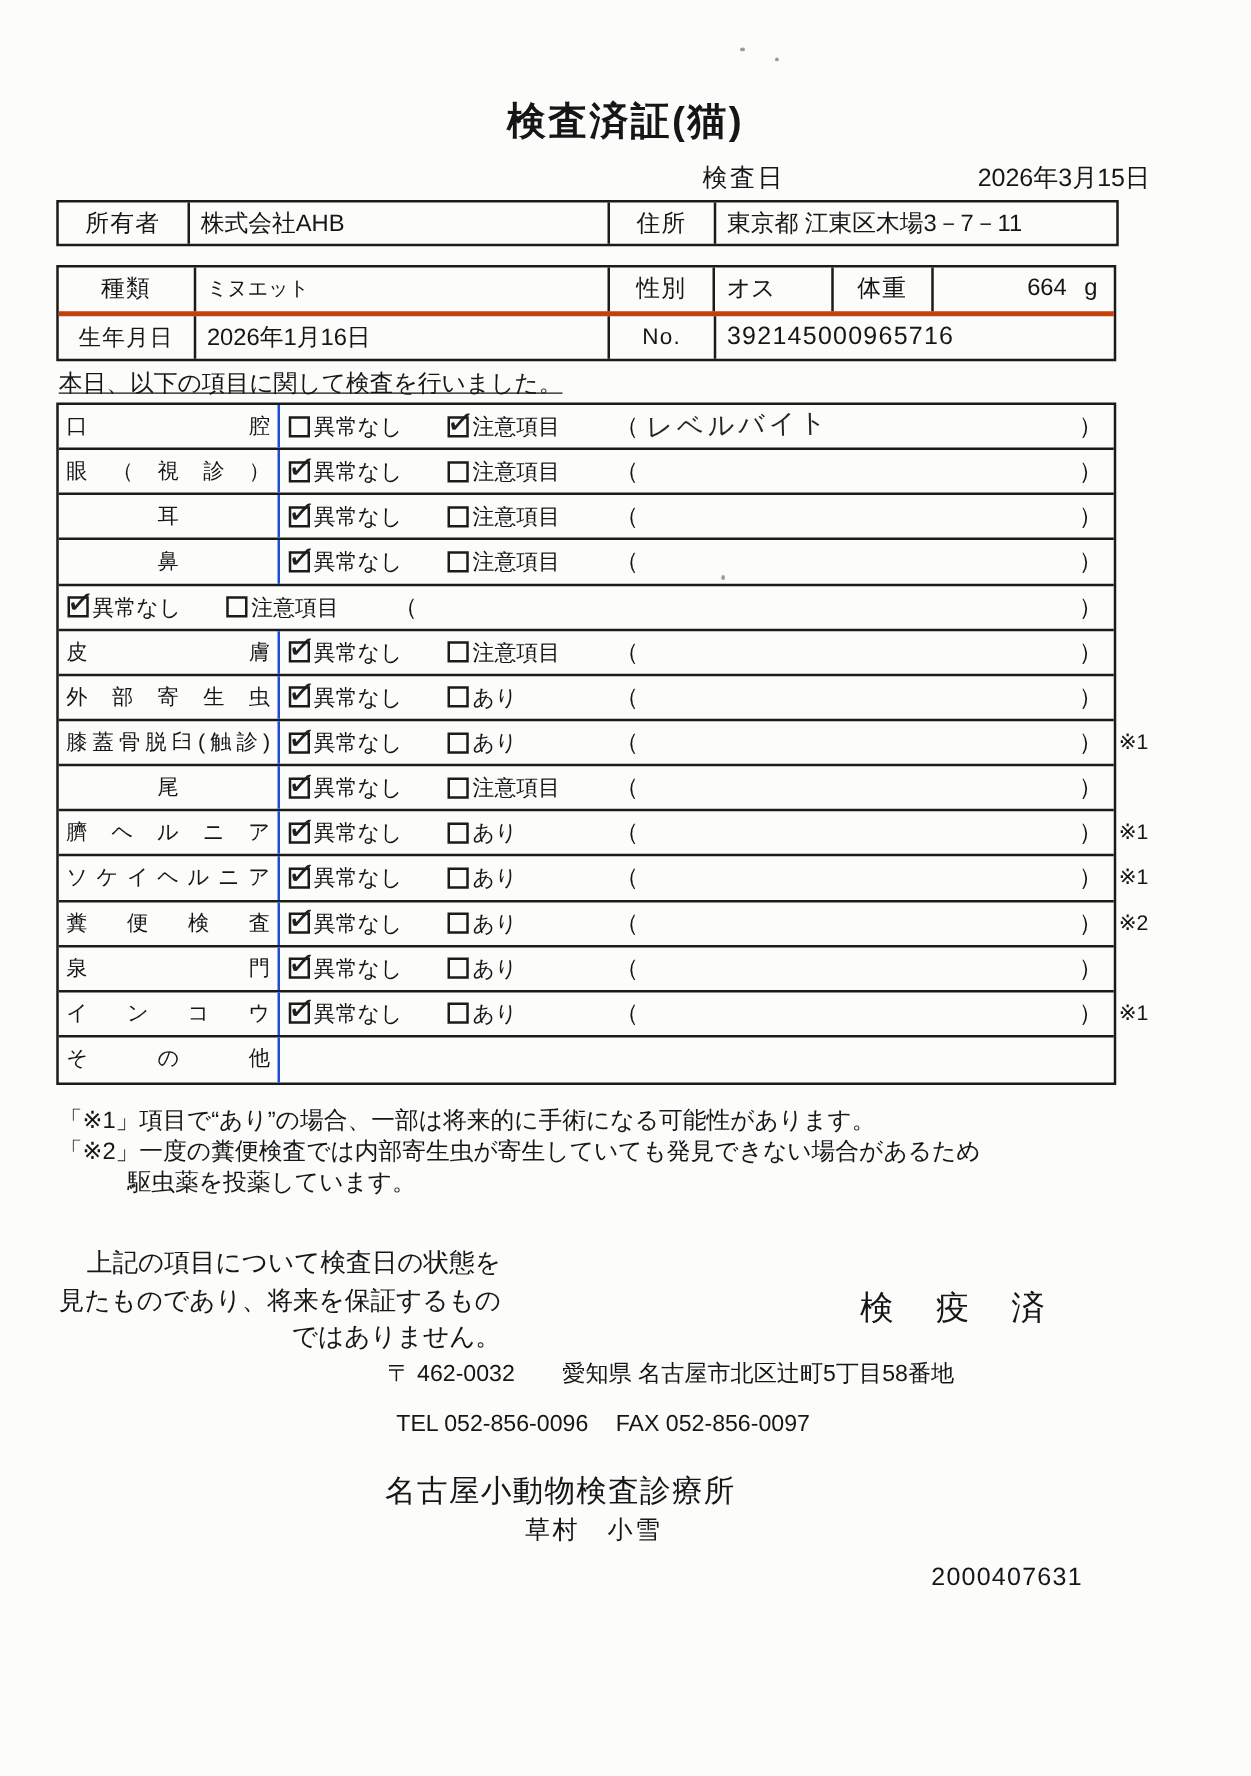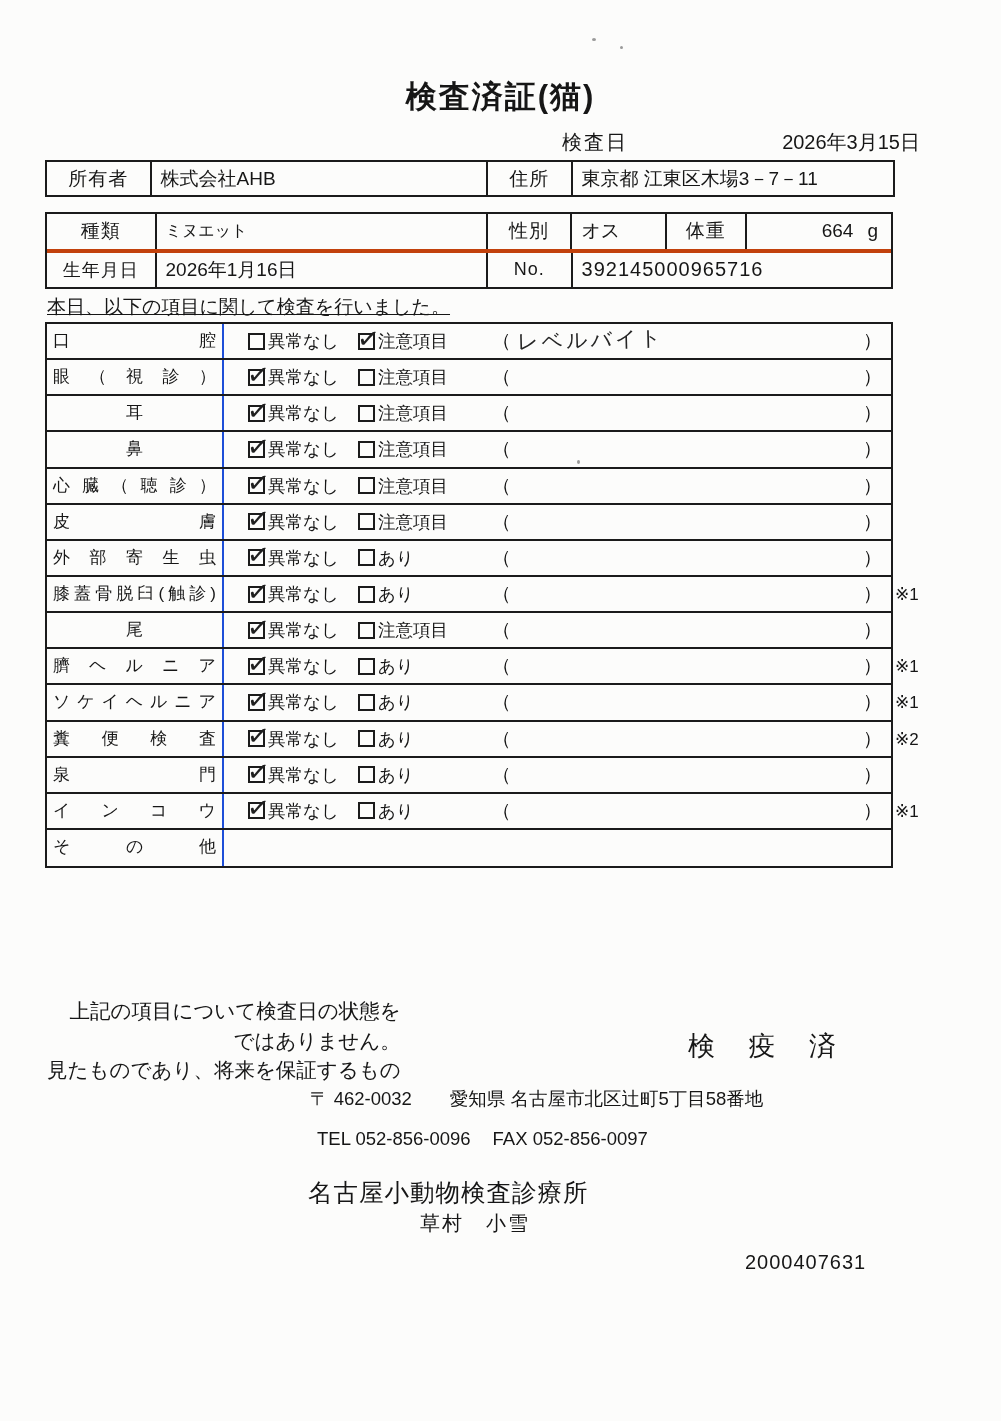--- a/index.html
+++ b/index.html
@@ -45,21 +45,21 @@
   .irow{ position:relative; display:flex; height:36.15px; box-sizing:border-box; border-bottom:2px solid #1b1b1b;}
   .irow:last-child{ border-bottom:none; }
   .ilabel{
     width:177px; box-sizing:border-box; border-right:2px solid #1d4ed8;
     padding:0 6px; font-size:17px; line-height:33px;
     text-align:justify; text-align-last:justify; white-space:nowrap; overflow:hidden;
   }
   .ilabel.center{ text-align:center; text-align-last:center; }
   .icontent{ position:relative; flex:1; font-size:17.5px; }
   .cb{ position:absolute; top:50%; transform:translateY(-50%); display:flex; align-items:center; white-space:nowrap;}
-  .cb1{ left:24px;align-items:center; } .cb2{ left:134px; }
+  .cb1{ left:7px;align-items:center; } .cb2{ left:134px; }
   .cbox{ position:relative; width:13px; height:13px; border:2px solid #1b1b1b; margin-right:3px; flex:0 0 auto;}
   .cb.checked .cbox::after{
     content:"✓"; position:absolute; left:-3px; bottom:-4px;
     font-size:27px; line-height:1; color:#1f1f1f;
     transform:rotate(7deg); font-family:"DejaVu Sans",sans-serif;
   }
   .po{ position:absolute; left:268px; top:50%; transform:translateY(-50%); font-size:19px;}
   .pc{ position:absolute; right:9px; top:50%; transform:translateY(-50%); font-size:19px;}
   .pv{
     position:absolute; left:293px; top:50%; transform:translateY(-54%) rotate(-1.5deg);
@@ -193,21 +193,20 @@
             <span class="cbox"></span>
             <span>注意項目</span>
           </span>
         <span class="po">（</span>
         <span class="pc">）</span>
       </div>
       <div class="imark"></div>
     </div>
 
     <div class="irow">
-      <div class="ilabel">心臓（聴診）</div>
       <div class="icontent">
         <span class="cb cb1 checked">
             <span class="cbox"></span>
             <span>異常なし</span>
           </span>
         <span class="cb cb2">
             <span class="cbox"></span>
             <span>注意項目</span>
           </span>
         <span class="po">（</span>
@@ -370,25 +369,30 @@
     </div>
 
     <div class="irow">
       <div class="ilabel">その他</div>
       <div class="icontent"></div>
       <div class="imark"></div>
     </div>
 
   </div>
 
+  <div class="footnotes">
+    <div>「※1」項目で“あり”の場合、一部は将来的に手術になる可能性があります。</div>
+    <div>「※2」一度の糞便検査では内部寄生虫が寄生していても発見できない場合があるため</div>
+    <div class="indent">駆虫薬を投薬しています。</div>
+  </div>
 
   <div class="disclaimer">
     <div>上記の項目について検査日の状態を</div>
+    <div>見たものであり、将来を保証するもの</div>
     <div>ではありません。</div>
-    <div>見たものであり、将来を保証するもの</div>
   </div>
 
   <div class="stamp">検 疫 済</div>
 
   <div class="addr-line">
     <span>〒 462-0032</span><span class="gap"></span><span>愛知県 名古屋市北区辻町5丁目58番地</span>
   </div>
 
   <div class="tel-line">
     <span>TEL 052-856-0096</span><span class="gap"></span><span>FAX 052-856-0097</span>

